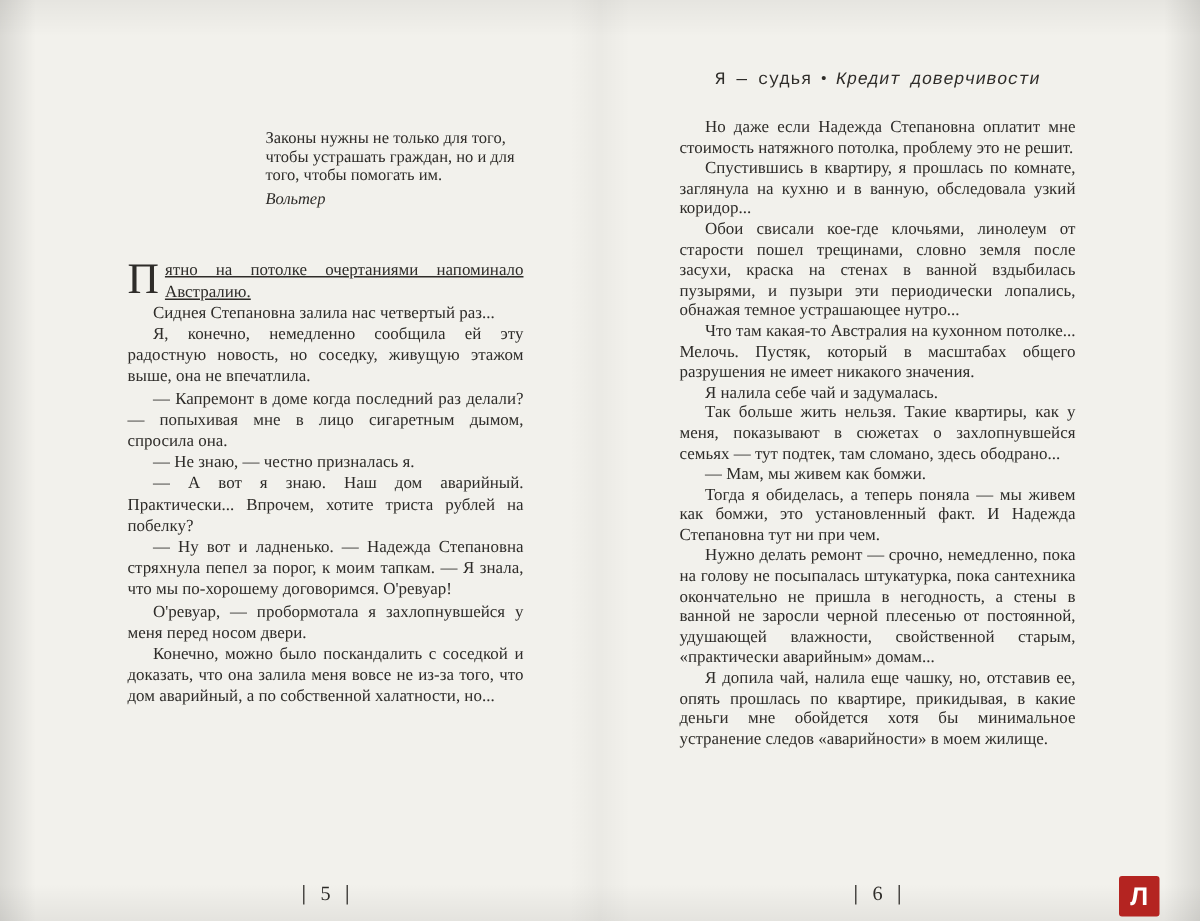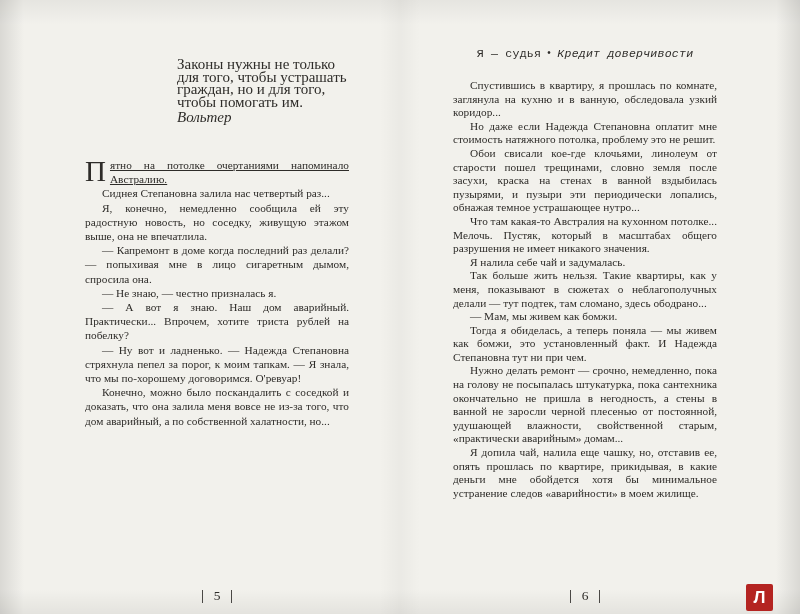--- a/index.html
+++ b/index.html
@@ -15,22 +15,22 @@
 
   
   .spine { position:absolute; left:380px; top:0; width:40px; height:614px;
            background:linear-gradient(90deg, rgba(0,0,0,0) 0%, rgba(0,0,0,0.03) 50%, rgba(0,0,0,0) 100%); }
 
   .page { position:absolute; top:0; height:614px; }
   .left-page  { left:85px;  width:264px; }
   .right-page { left:453px; width:264px; }
 
   
-  .epigraph { margin-top:58px; margin-left:92px; width:172px;
-              font-size:15px; line-height:12.6px; text-align:left; }
+  .epigraph { margin-top:86px; margin-left:92px; width:172px;
+              font-size:11px; line-height:12.6px; text-align:left; }
   .epigraph .ep-author { text-align:left; font-style:italic; margin:3px 8px 0 0; }
   .epigraph p { margin:0; text-indent:0; }
 
   
   .running-head { margin-top:47px; text-align:center; font-size:11.6px;
                   letter-spacing:0.2px; white-space:nowrap;font-family:Liberation Mono, monospace; }
   .running-head .sep { margin:0 5px; font-size:10px; position:relative; top:-1px; }
   .running-head .title-it { font-style:italic; }
 
   
@@ -68,40 +68,41 @@
       <p class="ep-author">Вольтер</p>
     </div>
     <div class="body-text">
         <p class="opening">Пятно на потолке очертаниями напоминало Австралию.</p>
         <p>Сиднея Степановна залила нас четвертый раз...</p>
         <p>Я, конечно, немедленно сообщила ей эту радостную новость, но соседку, живущую этажом выше, она не впечатлила.</p>
         <p>— Капремонт в доме когда последний раз делали? — попыхивая мне в лицо сигаретным дымом, спросила она.</p>
         <p>— Не знаю, — честно призналась я.</p>
         <p>— А вот я знаю. Наш дом аварийный. Практически... Впрочем, хотите триста рублей на побелку?</p>
         <p>— Ну вот и ладненько. — Надежда Степановна стряхнула пепел за порог, к моим тапкам. — Я знала, что мы по-хорошему договоримся. О'ревуар!</p>
+        <p>О'ревуар, — пробормотала я захлопнувшейся у меня перед носом двери.</p>
         <p>Конечно, можно было поскандалить с соседкой и доказать, что она залила меня вовсе не из-за того, что дом аварийный, а по собственной халатности, но...</p>
       </div>
     <div class="folio">
       <span class="bar"></span>
       <span class="num">5</span>
       <span class="bar"></span>
     </div>
   </div>
 
   <div class="page right-page">
     <div class="running-head">
       <span class="series">Я — судья</span><span class="sep">•</span><span class="title-it">Кредит доверчивости</span>
     </div>
     <div class="body-text">
+        <p>Но даже если Надежда Степановна оплатит мне стоимость натяжного потолка, проблему это не решит.</p>
         <p>Спустившись в квартиру, я прошлась по комнате, заглянула на кухню и в ванную, обследовала узкий коридор...</p>
-        <p>Но даже если Надежда Степановна оплатит мне стоимость натяжного потолка, проблему это не решит.</p>
         <p>Обои свисали кое-где клочьями, линолеум от старости пошел трещинами, словно земля после засухи, краска на стенах в ванной вздыбилась пузырями, и пузыри эти периодически лопались, обнажая темное устрашающее нутро...</p>
         <p>Что там какая-то Австралия на кухонном потолке... Мелочь. Пустяк, который в масштабах общего разрушения не имеет никакого значения.</p>
         <p>Я налила себе чай и задумалась.</p>
-        <p>Так больше жить нельзя. Такие квартиры, как у меня, показывают в сюжетах о неблагополучных делали — тут подтек, там сломано, здесь ободрано...</p>
+        <p>Так больше жить нельзя. Такие квартиры, как у меня, показывают в сюжетах о захлопнувшейся семьях — тут подтек, там сломано, здесь ободрано...</p>
         <p>— Мам, мы живем как бомжи.</p>
         <p>Тогда я обиделась, а теперь поняла — мы живем как бомжи, это установленный факт. И Надежда Степановна тут ни при чем.</p>
         <p>Нужно делать ремонт — срочно, немедленно, пока на голову не посыпалась штукатурка, пока сантехника окончательно не пришла в негодность, а стены в ванной не заросли черной плесенью от постоянной, удушающей влажности, свойственной старым, «практически аварийным» домам...</p>
         <p>Я допила чай, налила еще чашку, но, отставив ее, опять прошлась по квартире, прикидывая, в какие деньги мне обойдется хотя бы минимальное устранение следов «аварийности» в моем жилище.</p>
       </div>
     <div class="folio">
       <span class="bar"></span>
       <span class="num">6</span>
       <span class="bar"></span>
     </div>

